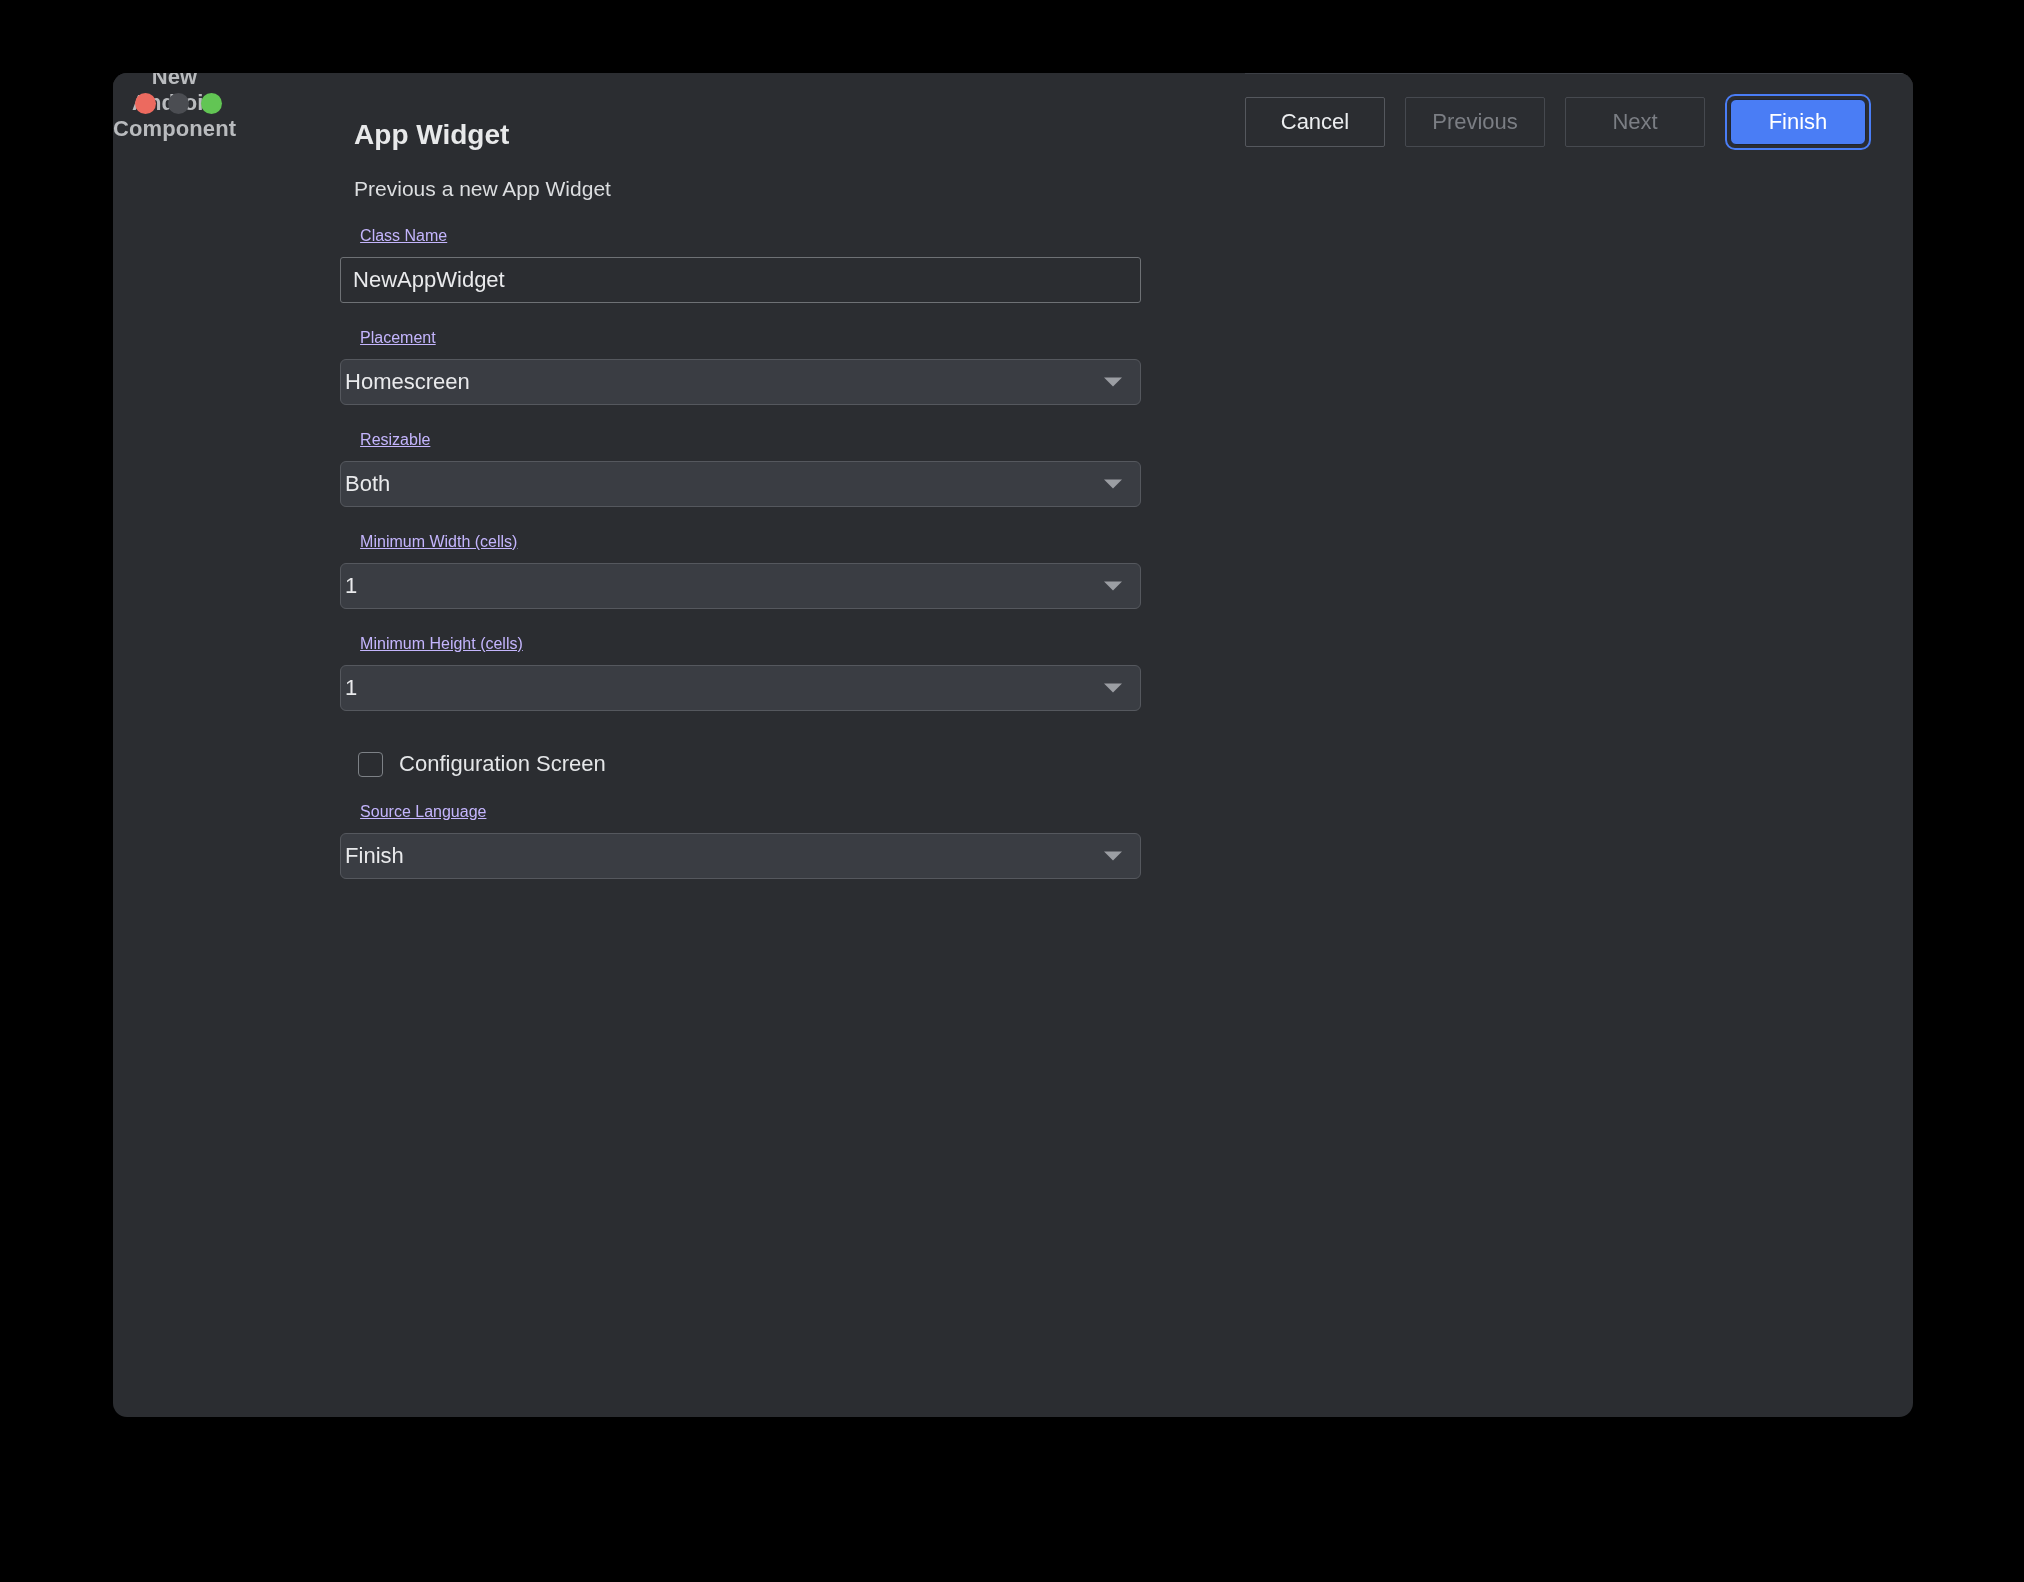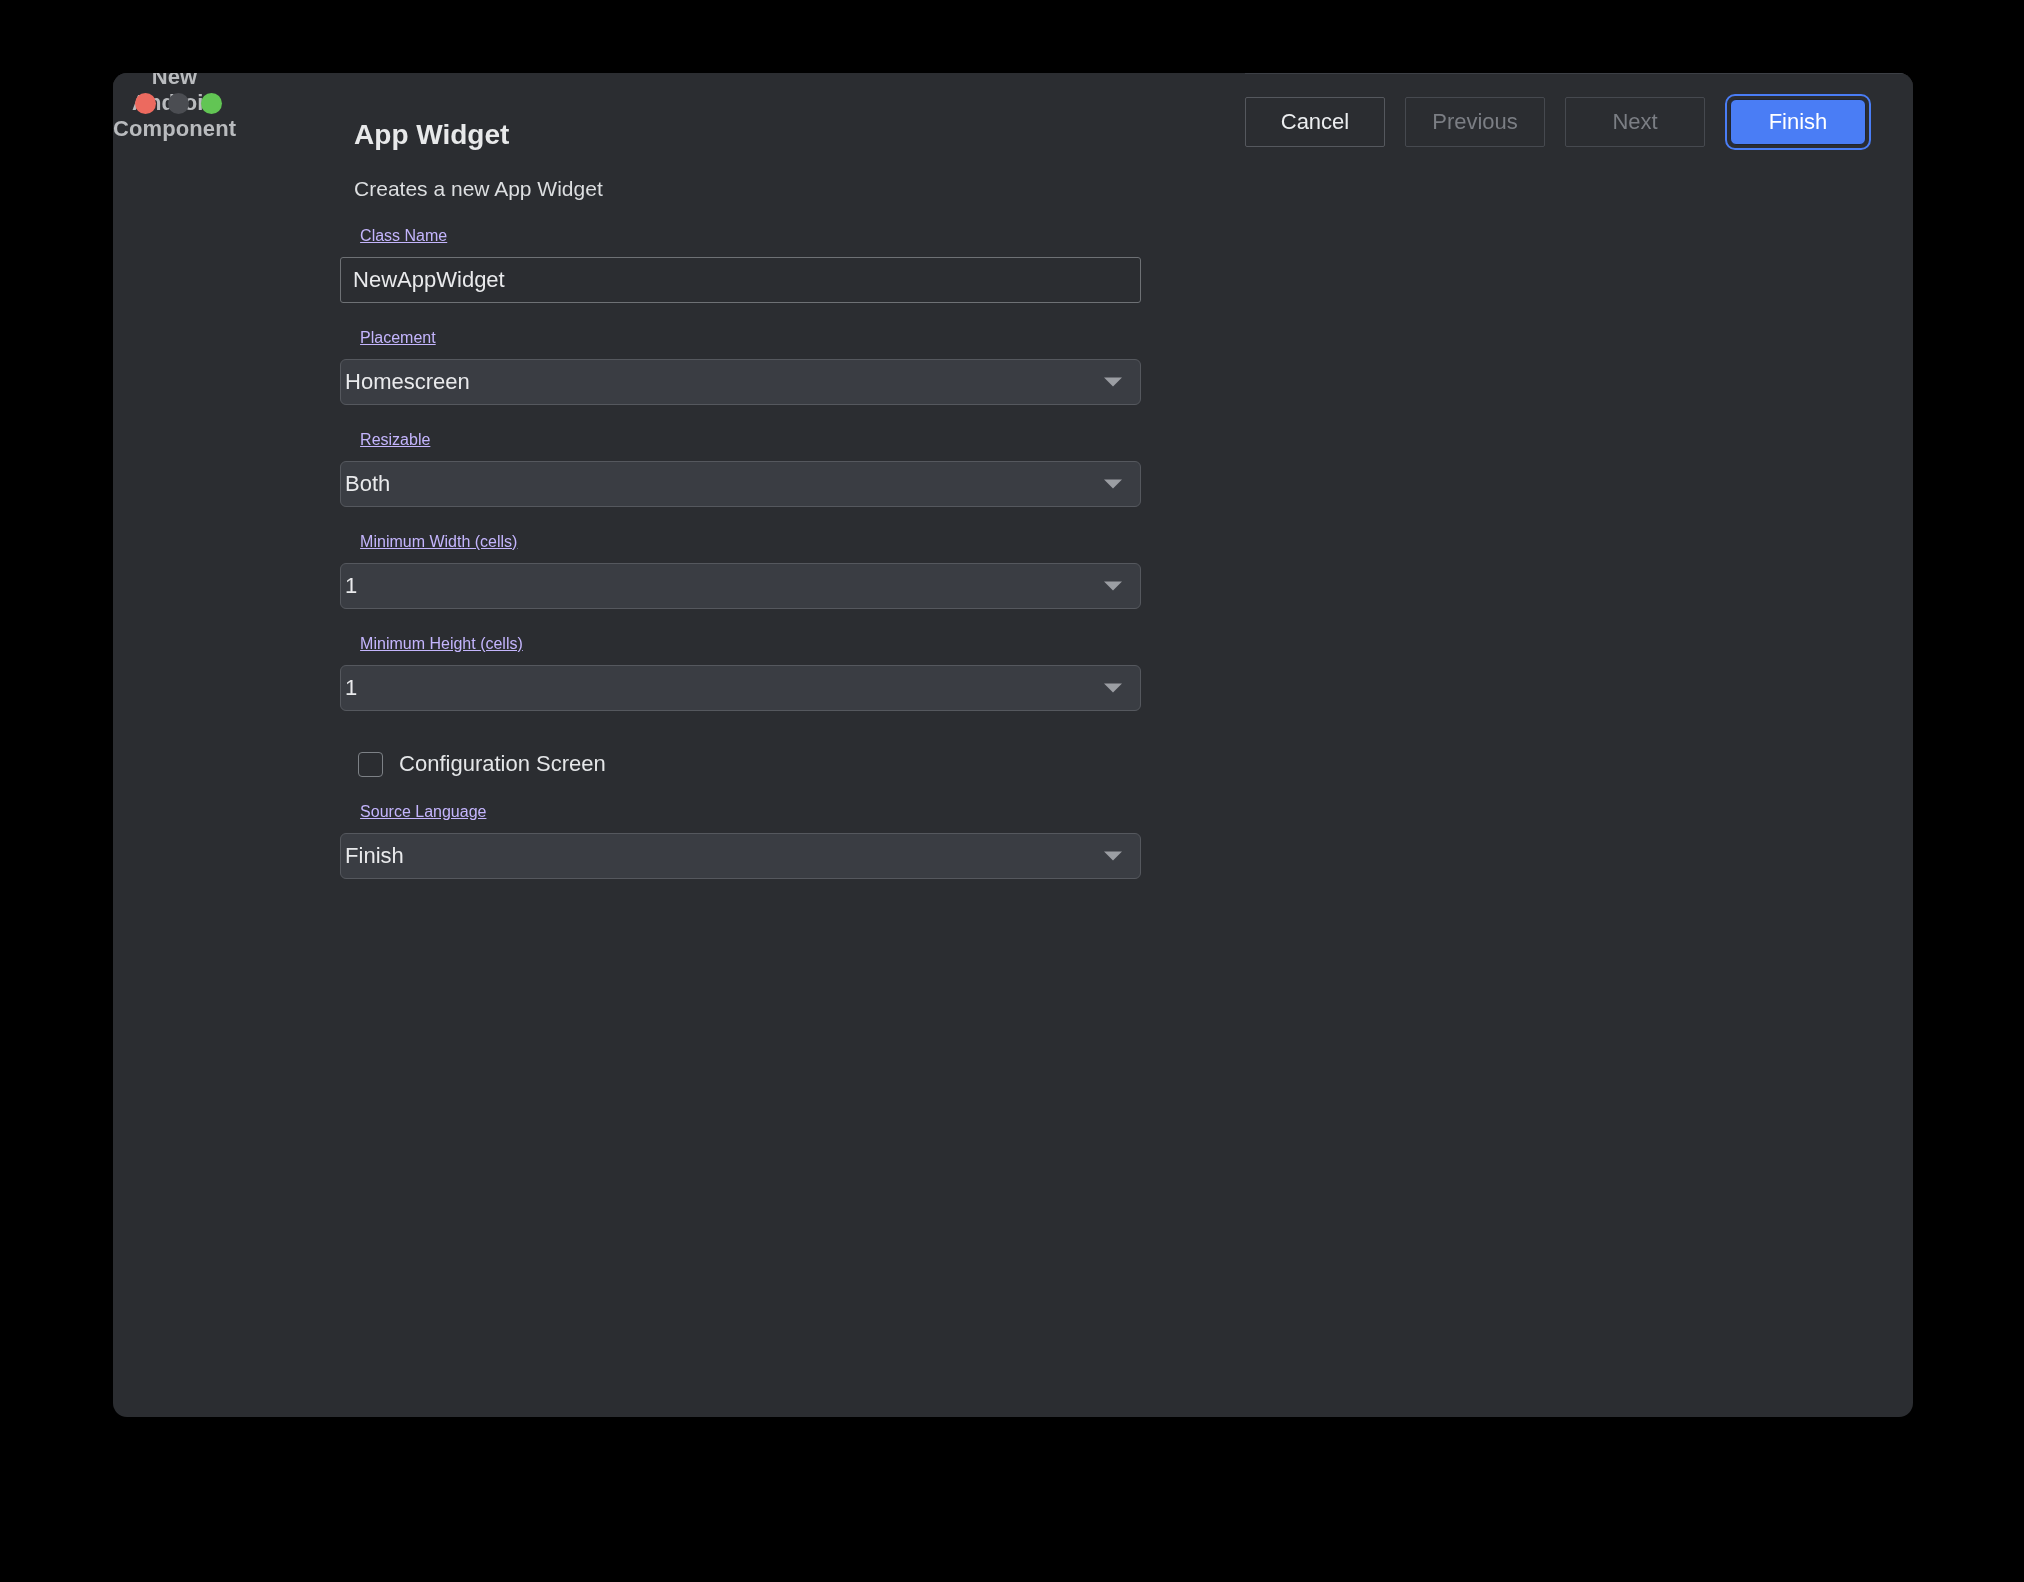--- a/index.html
+++ b/index.html
@@ -239,21 +239,21 @@
         <span class="light light-close"></span>
         <span class="light light-min"></span>
         <span class="light light-max"></span>
       </div>
       <div class="window-title">New Android Component</div>
     </div>
 
     <div class="dialog-body">
 
       <div class="section-title">App Widget</div>
-      <div class="section-subtitle">Creates a new App Widget</div>
+      <div class="section-subtitle">Previous a new App Widget</div>
 
       <div class="field">
         <div class="field-label">Class Name</div>
         <input class="text-input" type="text" value="NewAppWidget" style="">
       </div>
 
       <div class="field">
         <div class="field-label">Placement</div>
         <div class="combo">
           <span class="combo-value">Homescreen</span>

